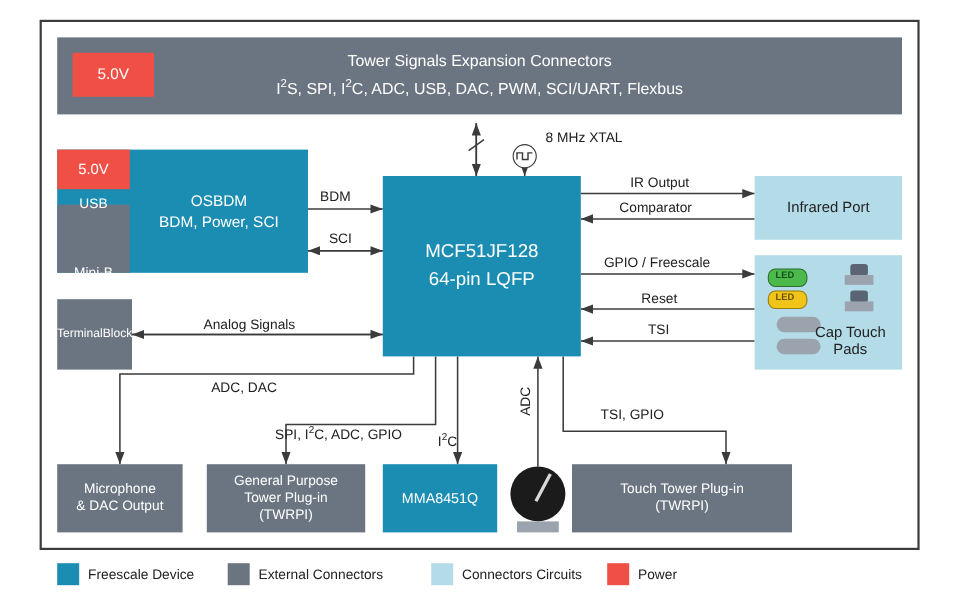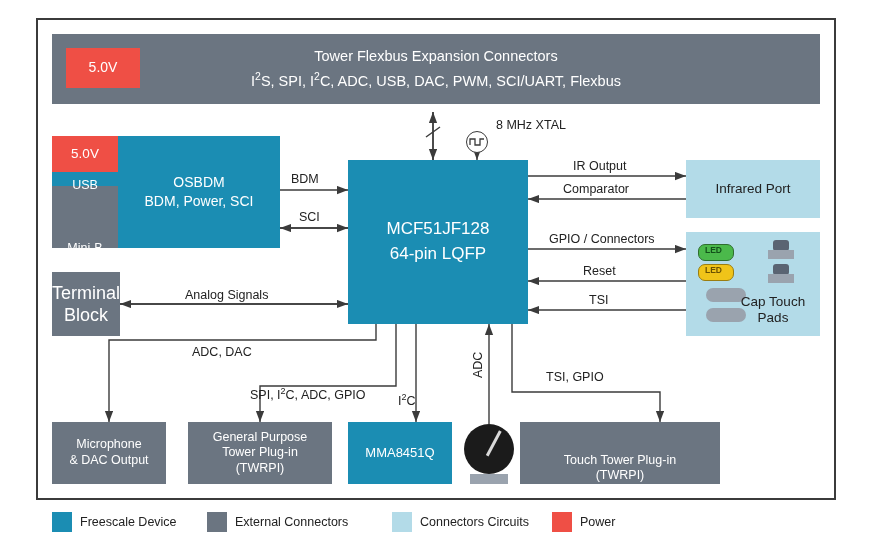--- a/index.html
+++ b/index.html
@@ -72,21 +72,21 @@
     flex-direction: column; line-height: 1.25; gap: 47px;
   }
 
   
   .mcu {
     left: 348px; top: 160px; width: 180px; height: 164px;
     font-size: 17px; flex-direction: column; line-height: 1.45;
   }
 
   
-  .terminal { left: 52px; top: 272px; width: 68px; height: 64px; font-size: 18px; flex-direction: column; }
+  .terminal { left: 52px; top: 272px; width: 68px; height: 64px; font-size: 11px; flex-direction: row; }
 
   
   .infrared { left: 686px; top: 160px; width: 134px; height: 58px; font-size: 13.5px; }
   .captouch { left: 686px; top: 232px; width: 134px; height: 104px; font-size: 13.5px; flex-direction: column; }
   .captouch .ct-label { position: absolute; left: 0; right: 0; bottom: 10px; text-align: center; line-height: 1.2; padding-left: 40px; }
 
   
   .led {
     position: absolute; width: 34px; height: 15px; border-radius: 7px;
     border: 1px solid #2f6d2f;
@@ -102,21 +102,21 @@
     position: absolute; width: 40px; height: 14px; background: #9aa3ae; border-radius: 7px;
     left: 20px;
   }
   .pad-1 { top: 56px; }
   .pad-2 { top: 76px; }
 
   
   .mic   { left: 52px;  top: 422px; width: 114px; height: 62px; font-size: 12.5px; flex-direction: column; }
   .gp    { left: 188px; top: 422px; width: 144px; height: 62px; font-size: 12.5px; flex-direction: column; }
   .mma   { left: 348px; top: 422px; width: 104px; height: 62px; font-size: 13px; }
-  .touch { left: 520px; top: 422px; width: 200px; height: 62px; font-size: 12.5px; flex-direction: column; justify-content: flex-end; }
+  .touch { left: 520px; top: 422px; width: 200px; height: 62px; font-size: 12.5px; flex-direction: column; }
 
   
   .pot-knob {
     left: 464px; top: 424px; width: 50px; height: 50px;
     border-radius: 50%; background: #1b1b1b;
   }
   .pot-needle {
     position: absolute; left: 23px; top: 4px; width: 3px; height: 28px;
     background: #d9d9d9; transform-origin: 50% 90%; transform: rotate(28deg);
   }
@@ -190,21 +190,21 @@
 
       <path d="M416,324 L416,422" marker-end="url(#arrow)"></path>
 
       <path d="M489,424 L489,324" marker-end="url(#arrow)"></path>
 
       <path d="M512,324 L512,392 L660,392 L660,422" marker-end="url(#arrow)"></path>
     </g>
   </svg>
 
   <div class="abs box top-bar">
-    <div class="title">Tower Flexbus Expansion Connectors</div>
+    <div class="title">Tower Signals Expansion Connectors</div>
     <div class="subtitle">
       <span>I</span><sup>2</sup><span>S, SPI, I</span><sup>2</sup><span>C, ADC, USB, DAC, PWM, SCI/UART, Flexbus</span>
     </div>
   </div>
   <div class="abs box power pwr-left">5.0V</div>
 
   <div class="abs box freescale osbdm-block"></div>
   <div class="osbdm-label">
     <div>OSBDM</div>
     <div>BDM, Power, SCI</div>
@@ -272,21 +272,21 @@
 
   <div class="abs pot-knob">
     <div class="pot-needle"></div>
   </div>
   <div class="abs pot-base"></div>
 
   <div class="lbl" style="left:291px; top:172px;">BDM</div>
   <div class="lbl" style="left:299px; top:210px;">SCI</div>
   <div class="lbl" style="left:573px; top:159px;">IR Output</div>
   <div class="lbl" style="left:563px; top:182px;">Comparator</div>
-  <div class="lbl" style="left:549px; top:232px;">GPIO / Connectors</div>
+  <div class="lbl" style="left:549px; top:232px;">GPIO / Freescale</div>
   <div class="lbl" style="left:583px; top:264px;">Reset</div>
   <div class="lbl" style="left:589px; top:293px;">TSI</div>
   <div class="lbl" style="left:185px; top:288px;">Analog Signals</div>
   <div class="lbl" style="left:192px; top:345px;">ADC, DAC</div>
   <div class="lbl" style="left:250px; top:370px;margin-top:18px;">
     <span>SPI, I</span><sup>2</sup><span>C, ADC, GPIO</span>
   </div>
   <div class="lbl" style="left:398px; top:394px;">
     <span>I</span><sup>2</sup><span>C</span>
   </div>

